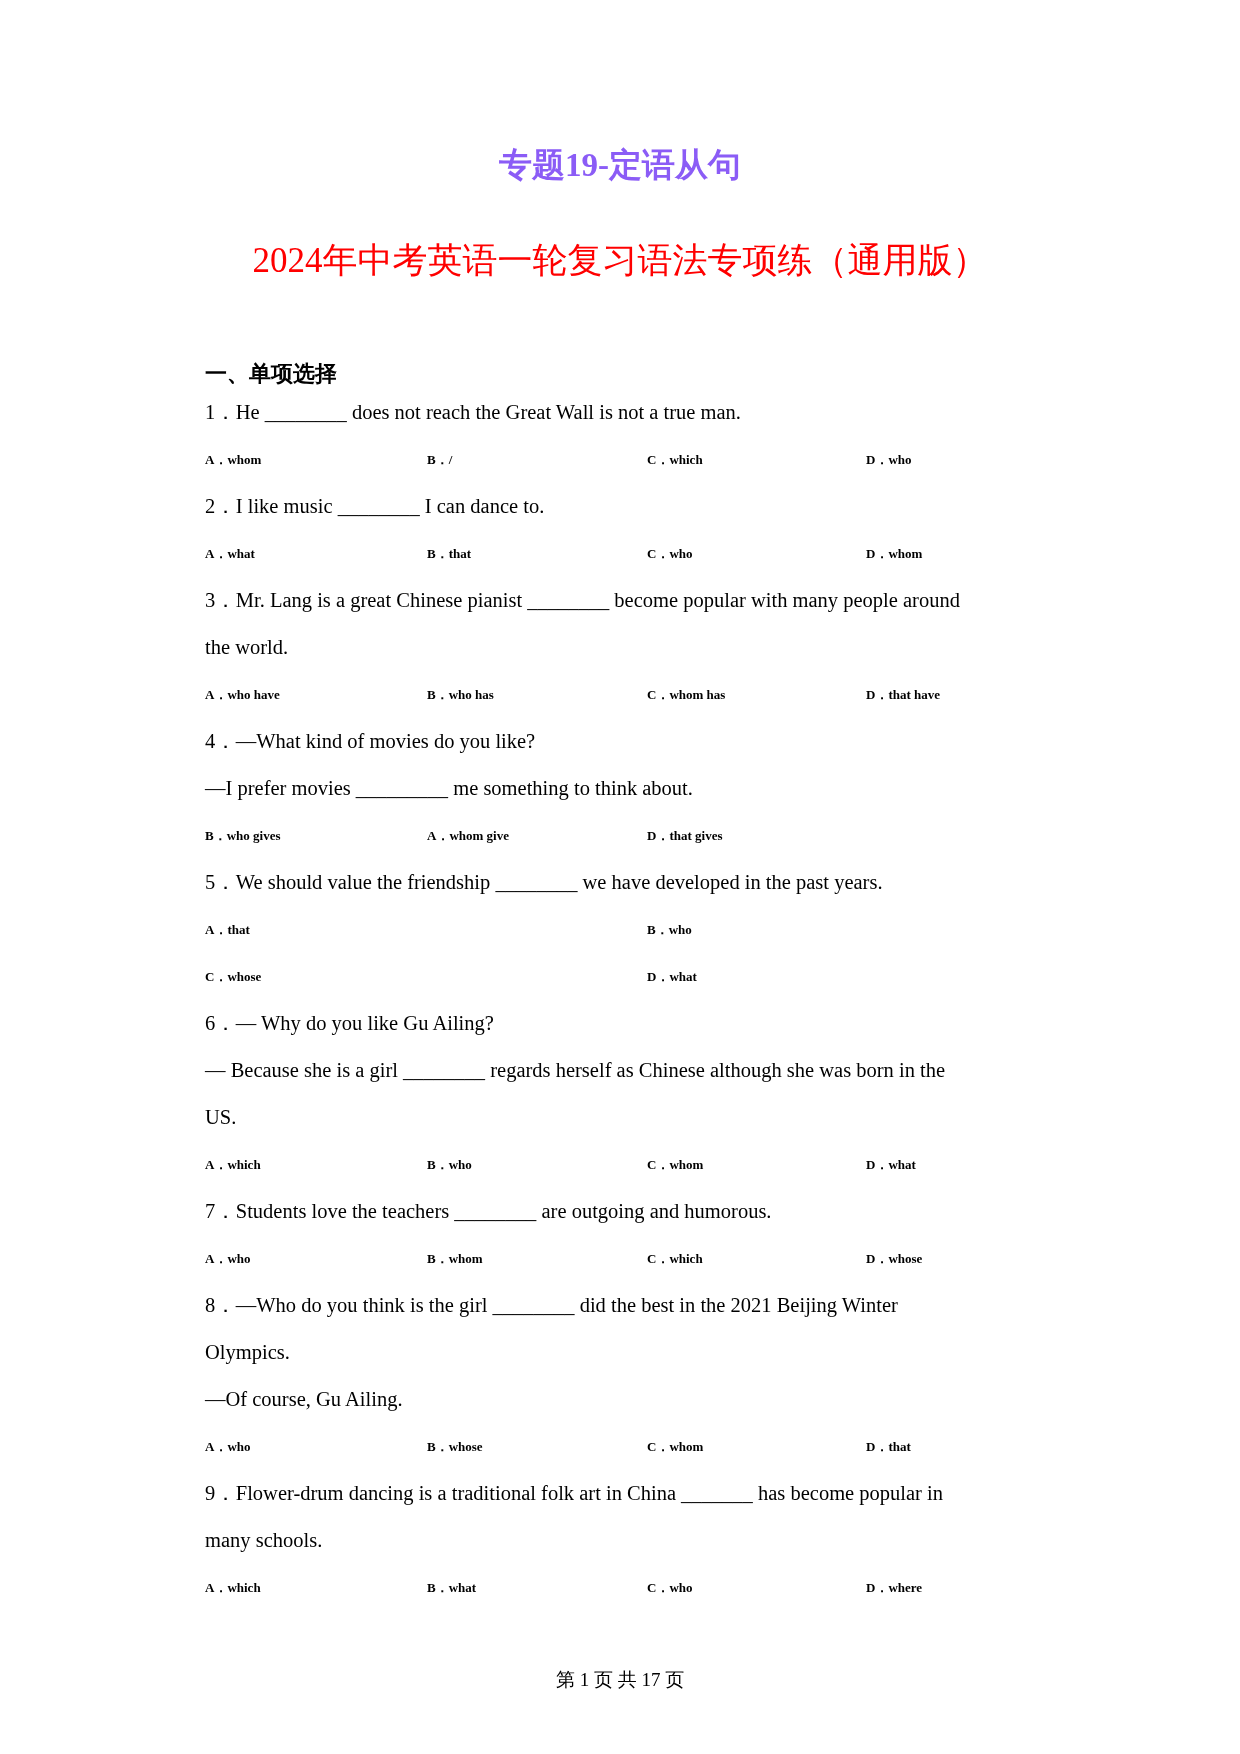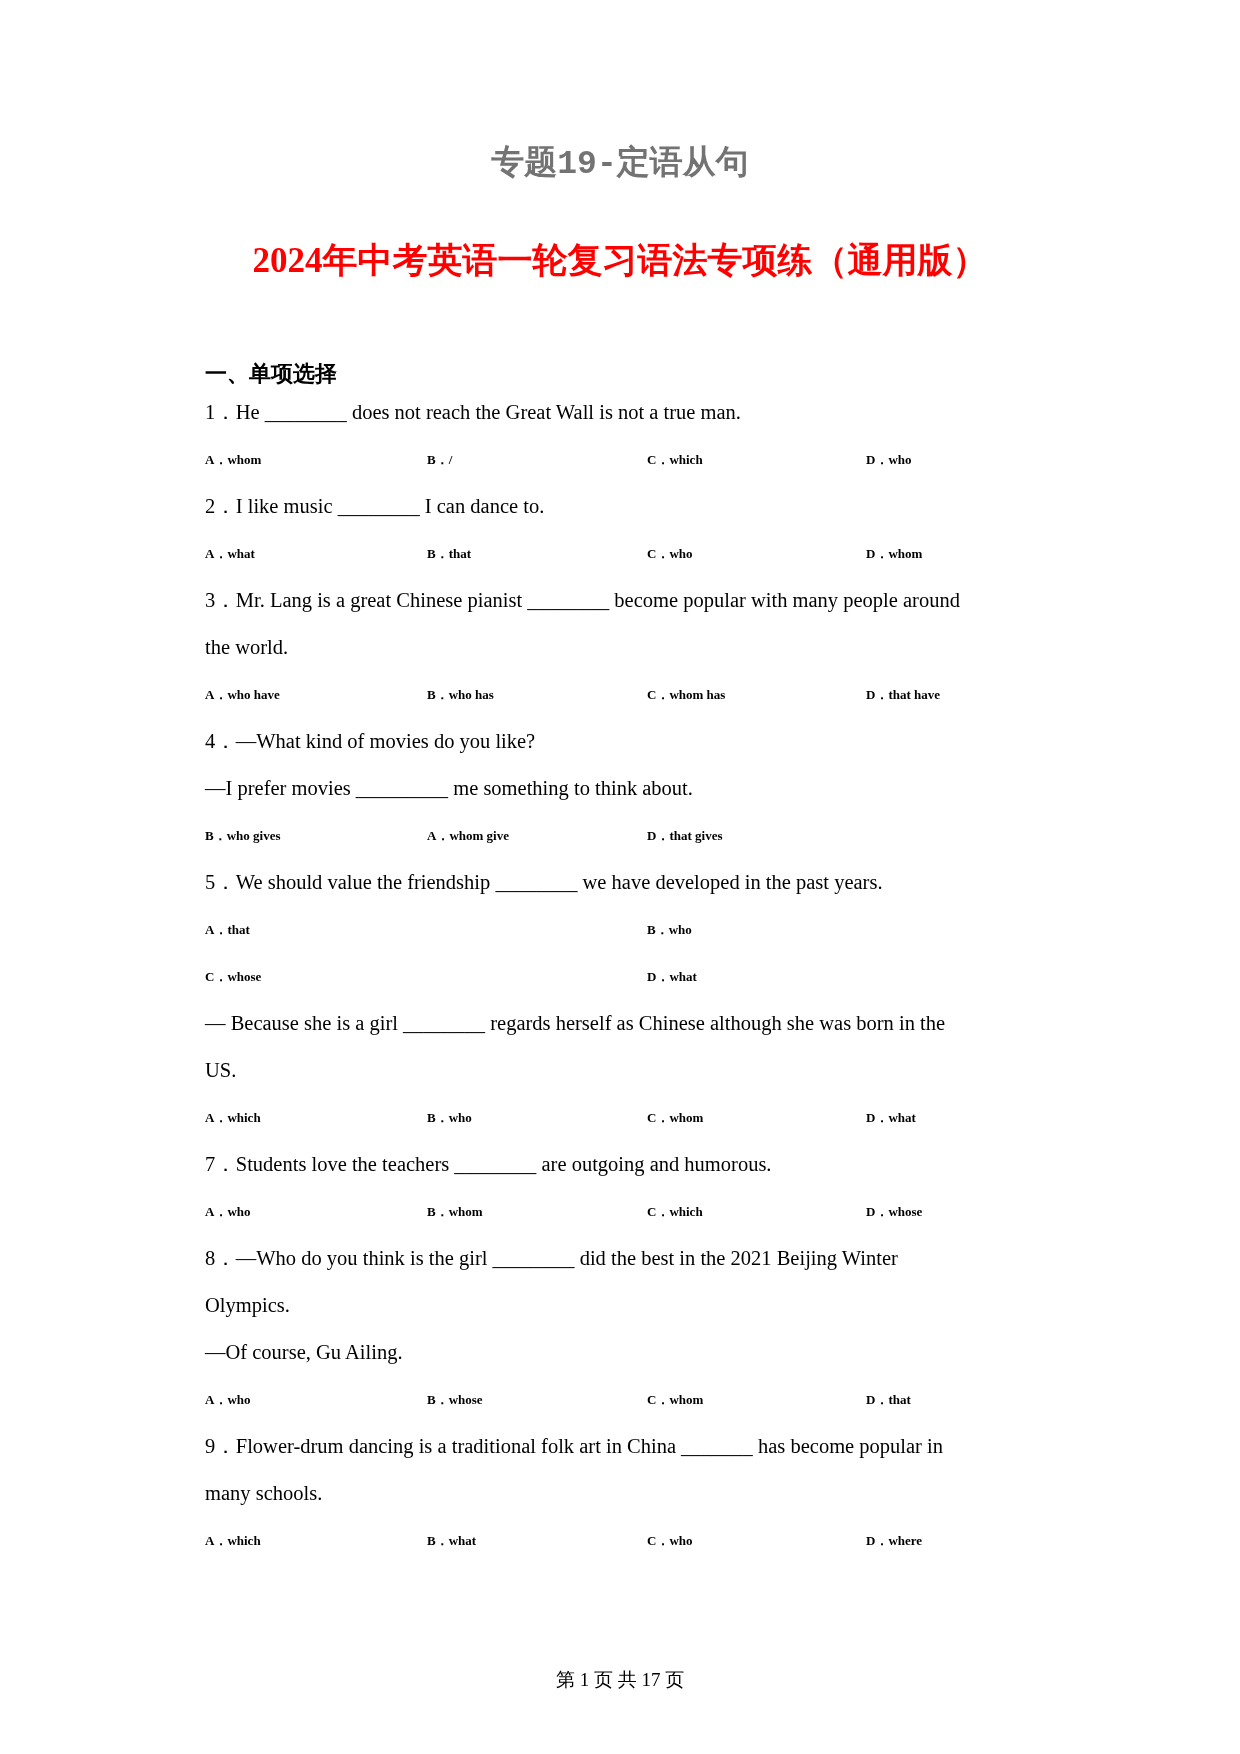--- a/index.html
+++ b/index.html
@@ -18,21 +18,21 @@
     margin: 148px 0 0 0;
     font-size: 33px;
     line-height: 1.05;
     font-weight: bold;
     text-align: center;
   }
   .title-sub {
     margin: 60px 0 0 0;
     font-size: 35px;
     line-height: 1.05;
-    font-weight: bold;
+    font-weight: normal;
     text-align: center;
   }
   .section-heading {
     margin: 82px 0 0 0;
     font-size: 22px;
     line-height: 26px;
     font-weight: bold;
     font-family: Liberation Serif, serif;
   }
   .questions { margin-top: 2px; }
@@ -58,21 +58,21 @@
     text-align: center;
     font-size: 19px;
     line-height: 24px;
   }
 </style>
 </head>
 <body>
 
 <div class="page" style="background: rgb(255, 255, 255);">
   <div class="content">
-    <div class="title-main" style="color: #737373; font-family: Liberation Mono, monospace;">专题19-定语从句</div>
+    <div class="title-main" style="color: #8b5cf6;">专题19-定语从句</div>
     <div class="title-sub" style="color: rgb(255, 0, 0);">2024年中考英语一轮复习语法专项练（通用版）</div>
     <div class="section-heading">一、单项选择</div>
     <div class="questions">
         <div class="qline">1．He ________ does not reach the Great Wall is not a true man.</div>
         <div class="opts">
           <div class="opt">A．whom</div>
           <div class="opt">B．/</div>
           <div class="opt">C．which</div>
           <div class="opt">D．who</div>
         </div>
@@ -98,20 +98,21 @@
           <div class="opt">A．whom give</div>
           <div class="opt">D．that gives</div>
         </div>
         <div class="qline">5．We should value the friendship ________ we have developed in the past years.</div>
         <div class="opts two-col">
           <div class="opt">A．that</div>
           <div class="opt">B．who</div>
           <div class="opt">C．whose</div>
           <div class="opt">D．what</div>
         </div>
+        <div class="qline">6．— Why do you like Gu Ailing?</div>
         <div class="qline">— Because she is a girl ________ regards herself as Chinese although she was born in the</div>
         <div class="qline">US.</div>
         <div class="opts">
           <div class="opt">A．which</div>
           <div class="opt">B．who</div>
           <div class="opt">C．whom</div>
           <div class="opt">D．what</div>
         </div>
         <div class="qline">7．Students love the teachers ________ are outgoing and humorous.</div>
         <div class="opts">

